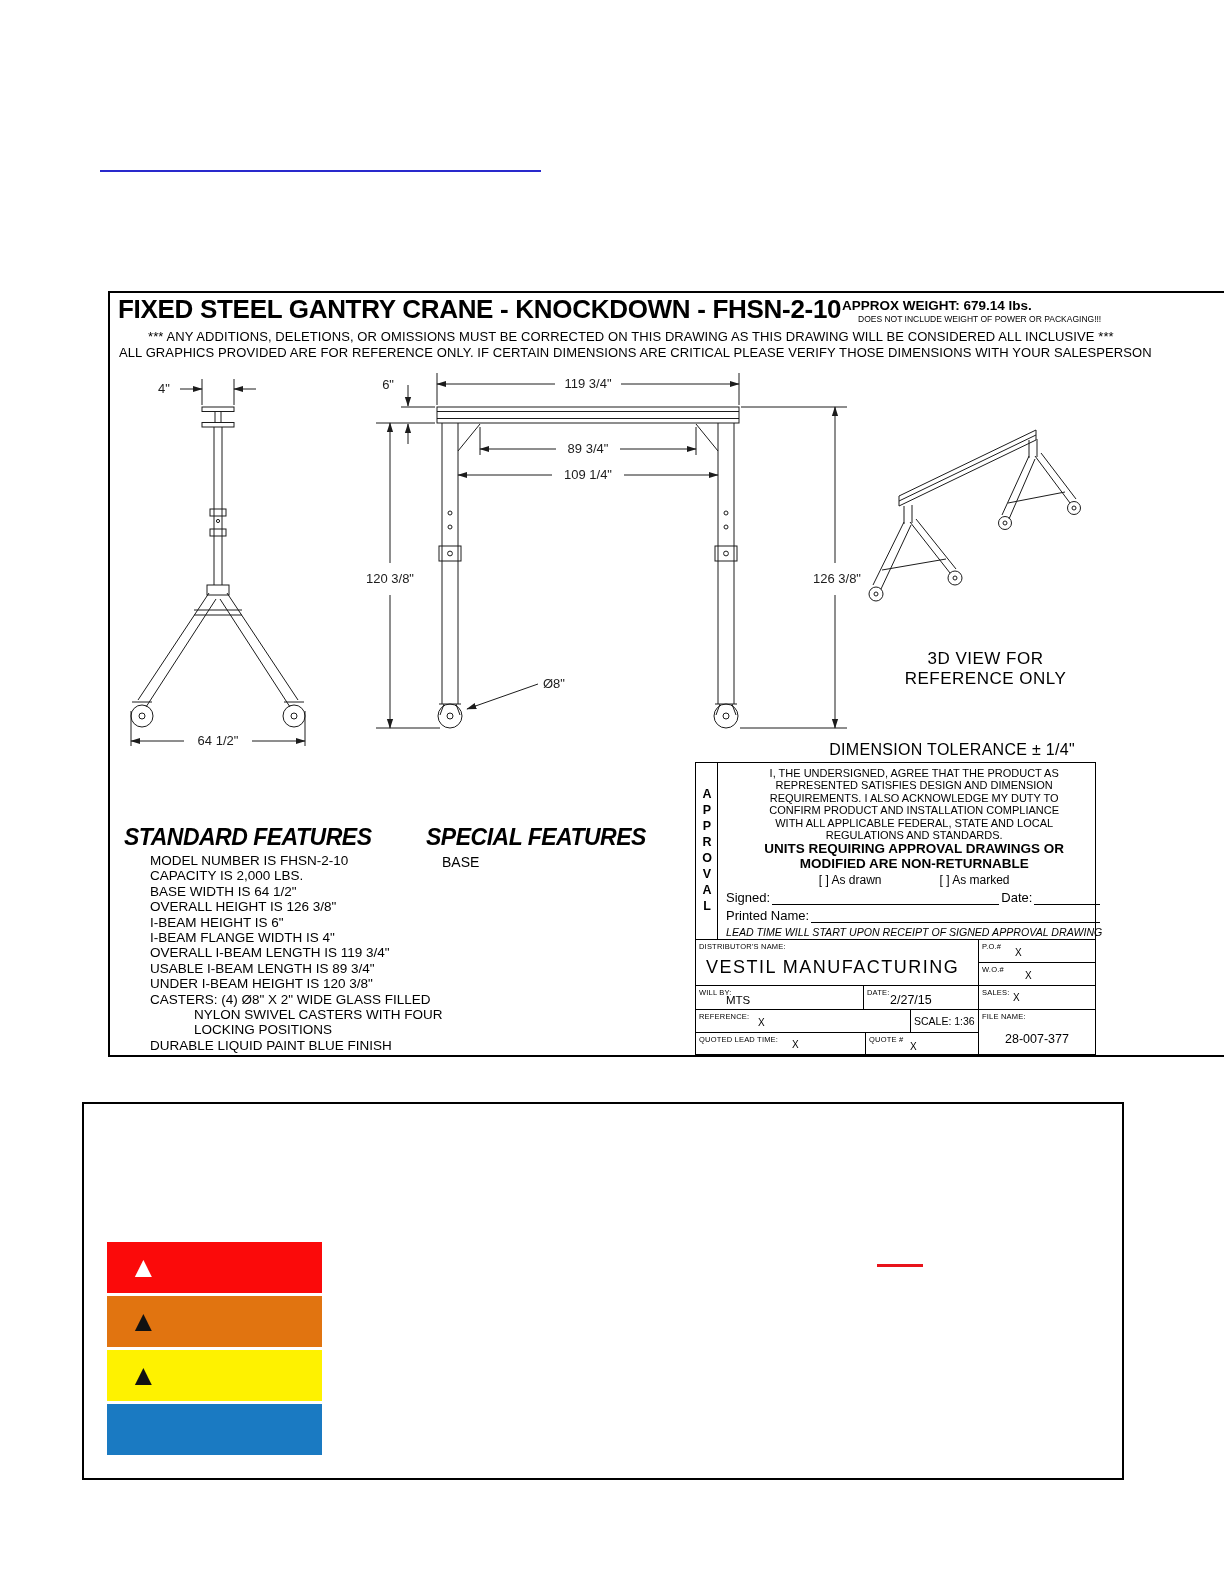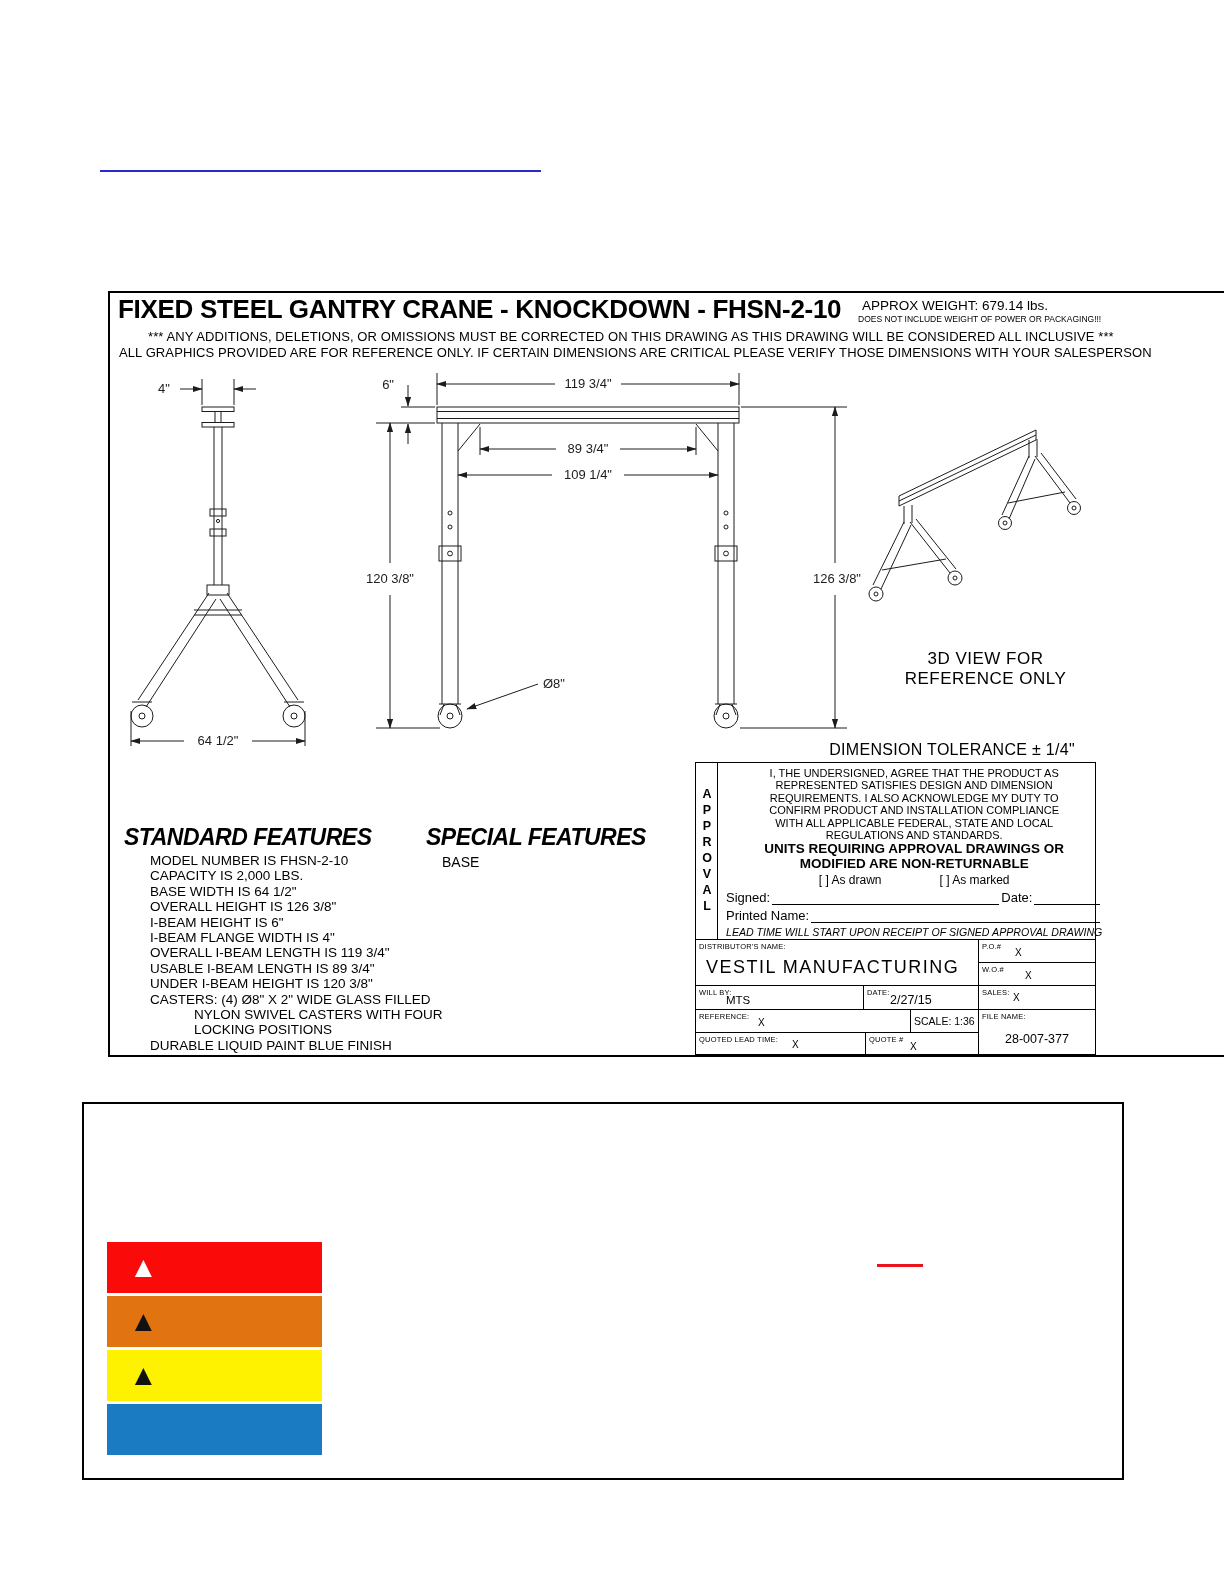--- a/index.html
+++ b/index.html
@@ -44,21 +44,21 @@
 </head>
 <body>
 
 <div class="page">
 
   <div class="abs link-line" style="left: 100px; top: 170px; width: 441px; background: rgb(41, 41, 204);"></div>
 
   <div class="abs frame" style="left:108px;top:291px;width:1178px;height:766px;">
 
     <div class="abs sheet-title" style="left:8px;top:1px;">FIXED STEEL GANTRY CRANE - KNOCKDOWN - FHSN-2-10</div>
-    <div class="abs weight" style="left:752px;top:5px;">APPROX WEIGHT: 679.14 lbs.</div>
+    <div class="abs weight" style="left:732px;top:5px;font-weight:bold;">APPROX WEIGHT: 679.14 lbs.</div>
     <div class="abs weight-note" style="left:748px;top:21px;">DOES NOT INCLUDE WEIGHT OF POWER OR PACKAGING!!!</div>
     <div class="abs disclaimer" style="left:38px;top:36px;">*** ANY ADDITIONS, DELETIONS, OR OMISSIONS MUST BE CORRECTED ON THIS DRAWING AS THIS DRAWING WILL BE CONSIDERED ALL INCLUSIVE ***</div>
     <div class="abs disclaimer" style="left:9px;top:52px;">ALL GRAPHICS PROVIDED ARE FOR REFERENCE ONLY. IF CERTAIN DIMENSIONS ARE CRITICAL PLEASE VERIFY THOSE DIMENSIONS WITH YOUR SALESPERSON</div>
 
     <svg class="abs" style="left:0;top:70px;" width="990" height="410" viewBox="0 0 990 410">
       <defs>
         <marker id="arw" viewBox="0 0 10 8" markerWidth="10" markerHeight="8" refX="9.3" refY="4" orient="auto-start-reverse" markerUnits="userSpaceOnUse">
           <path d="M0,0.8 L10,4 L0,7.2 Z" fill="#1c1c1c"></path>
         </marker>
       </defs>

